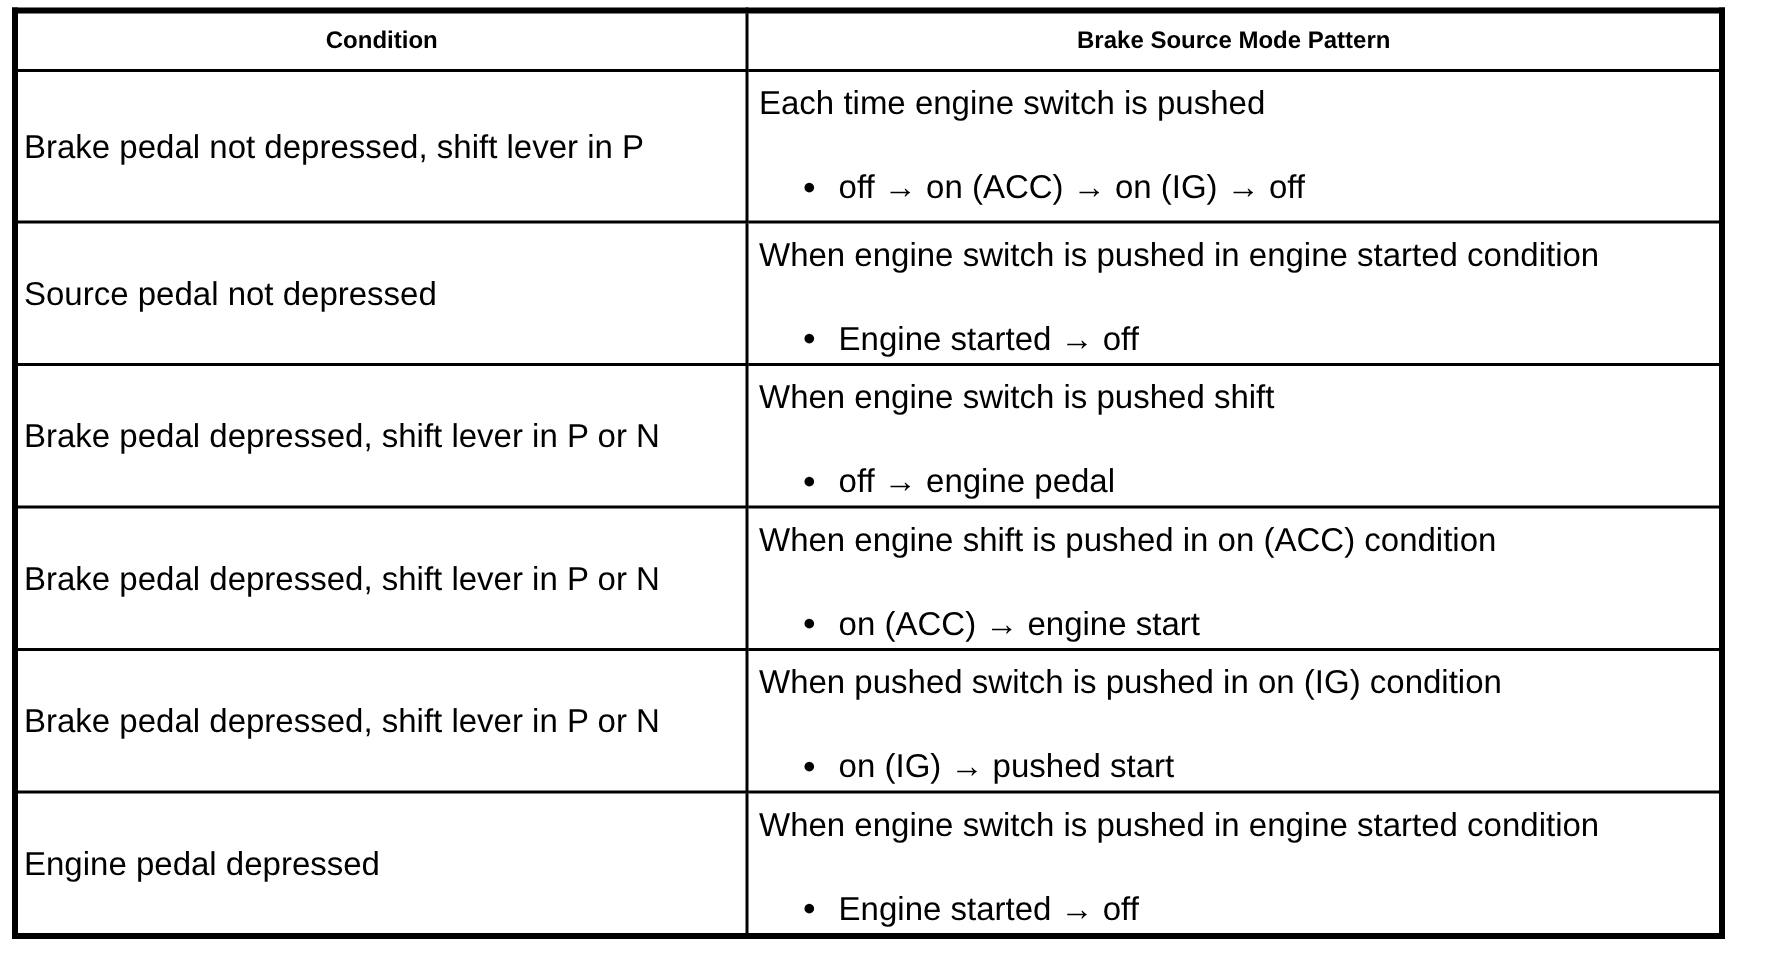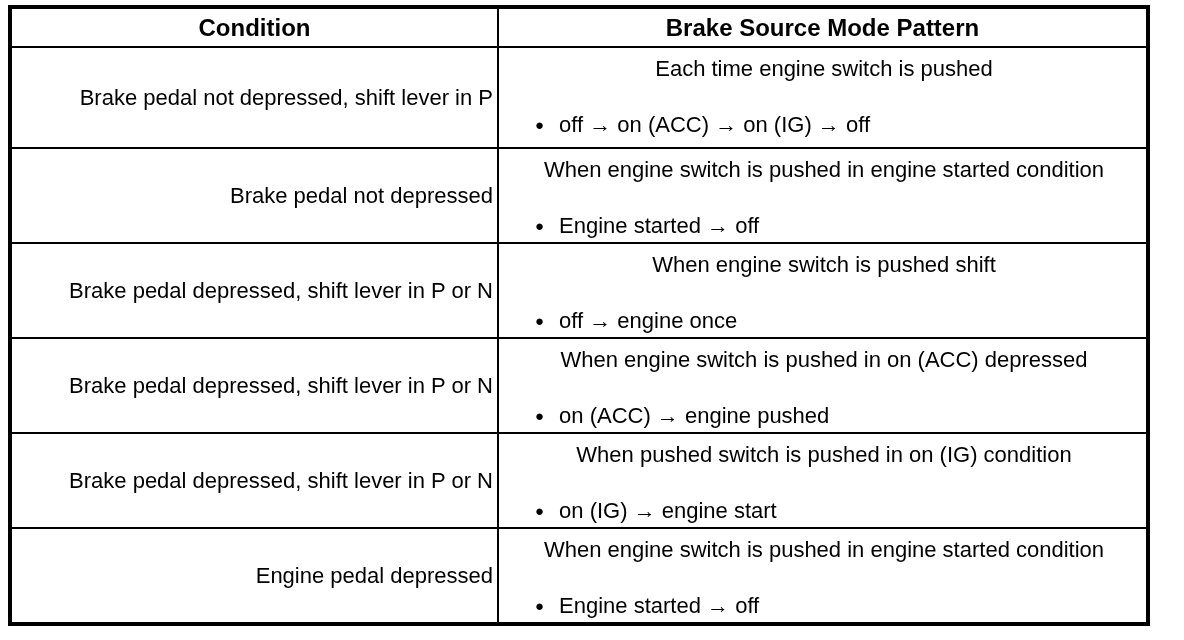--- a/index.html
+++ b/index.html
@@ -16,42 +16,42 @@
     border-collapse: collapse;
     table-layout: fixed;
     margin: 5px 0 0 8px;
     width: 1138px;
     border: 4px solid #000000;
   }
   col.c-cond { width: 488px; }
   col.c-pat  { width: 650px; }
   th {
     border: 2px solid #000000;
-    font-size: 24px;
+    font-size: 16px;
     font-weight: bold;
     text-align: center;
     vertical-align: middle;
     height: 37px;
     padding: 0;
   }
   td {
     border: 2px solid #000000;
     font-size: 22px;
     padding: 0;
   }
   td.cond {
-    text-align: right;
+    text-align: left;
     vertical-align: middle;
     height: 93px;
     padding: 0 4px;
   }
   tr.first td.cond { height: 99px; }
   td.pat {
     vertical-align: top;
-    text-align: center;
+    text-align: left;
     padding: 7px 4px 0 7px;
   }
   .pat-head {
     line-height: 27px;
     white-space: nowrap;
   }
   .pat-line {
     margin-top: 29px;
     padding-left: 29px;
     display: flex;
@@ -83,56 +83,56 @@
       <td class="cond">Brake pedal not depressed, shift lever in P</td>
       <td class="pat">
         <div class="pat-head">Each time engine switch is pushed</div>
         <div class="pat-line">
           <span class="bullet">●</span>
           <span>off → on (ACC) → on (IG) → off</span>
         </div>
       </td>
     </tr>
     <tr>
-      <td class="cond">Brake pedal not depressed</td>
+      <td class="cond">Source pedal not depressed</td>
       <td class="pat">
         <div class="pat-head">When engine switch is pushed in engine started condition</div>
         <div class="pat-line">
           <span class="bullet">●</span>
           <span>Engine started → off</span>
         </div>
       </td>
     </tr>
     <tr>
       <td class="cond">Brake pedal depressed, shift lever in P or N</td>
       <td class="pat">
         <div class="pat-head">When engine switch is pushed shift</div>
         <div class="pat-line">
           <span class="bullet">●</span>
-          <span>off → engine once</span>
+          <span>off → engine pedal</span>
         </div>
       </td>
     </tr>
     <tr>
       <td class="cond">Brake pedal depressed, shift lever in P or N</td>
       <td class="pat">
-        <div class="pat-head">When engine switch is pushed in on (ACC) depressed</div>
+        <div class="pat-head">When engine shift is pushed in on (ACC) condition</div>
         <div class="pat-line">
           <span class="bullet">●</span>
-          <span>on (ACC) → engine pushed</span>
+          <span>on (ACC) → engine start</span>
         </div>
       </td>
     </tr>
     <tr>
       <td class="cond">Brake pedal depressed, shift lever in P or N</td>
       <td class="pat">
         <div class="pat-head">When pushed switch is pushed in on (IG) condition</div>
         <div class="pat-line">
           <span class="bullet">●</span>
-          <span>on (IG) → engine start</span>
+          <span>on (IG) → pushed start</span>
         </div>
       </td>
     </tr>
     <tr>
       <td class="cond">Engine pedal depressed</td>
       <td class="pat">
         <div class="pat-head">When engine switch is pushed in engine started condition</div>
         <div class="pat-line">
           <span class="bullet">●</span>
           <span>Engine started → off</span>

